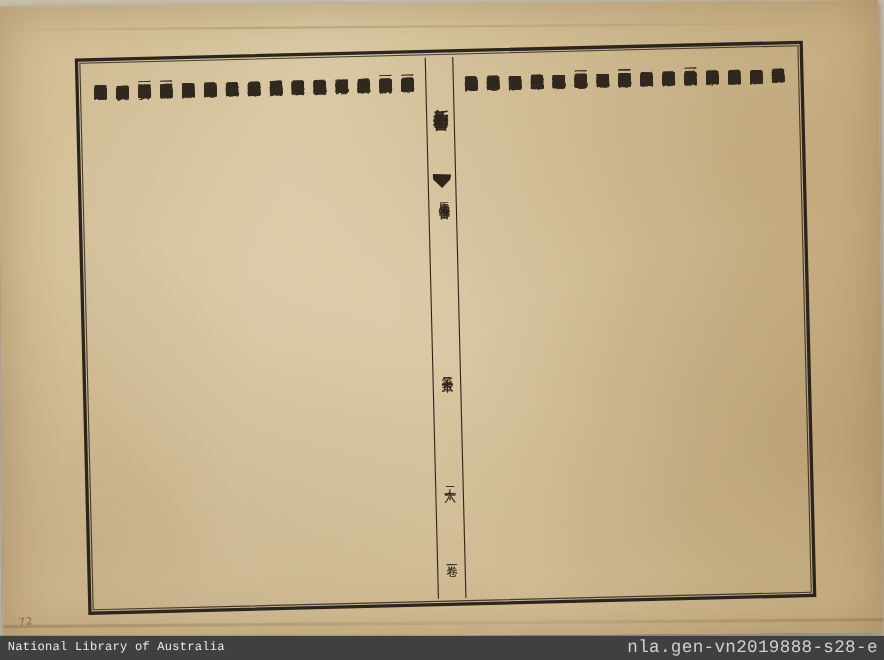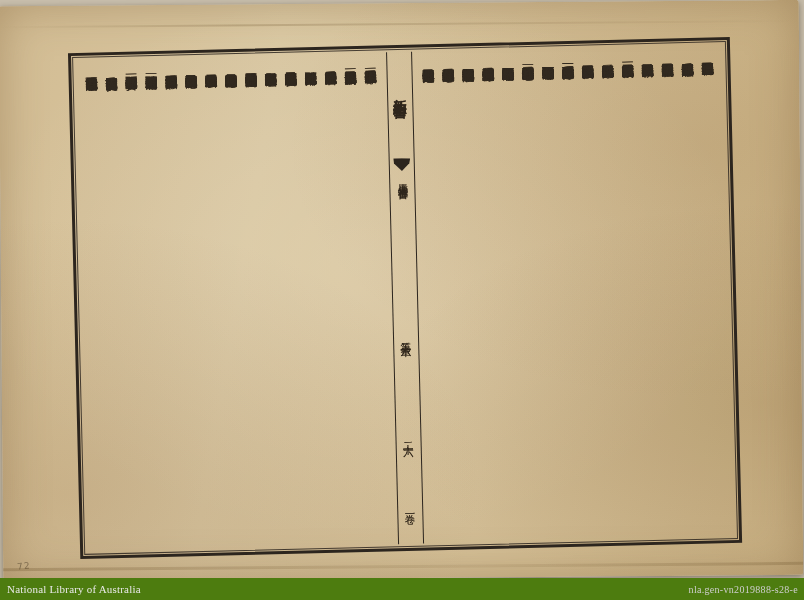--- a/index.html
+++ b/index.html
@@ -80,26 +80,26 @@
     width:17px;height:13px;background:#2c251e;
     clip-path:polygon(0 0,100% 6%,94% 42%,50% 100%,4% 40%);
   }
   .c-sub{top:124px;font-size:10px;letter-spacing:1px;}
   .c-chapter{top:282px;font-size:10.5px;letter-spacing:1px;}
   .c-folio{top:382px;font-size:10.5px;letter-spacing:2px;}
   .c-volume{top:454px;font-size:10.5px;letter-spacing:2px;}
   
   .archive-bar{
     position:absolute;left:0;bottom:0;width:804px;height:22px;
-    background:#4d7c0f;z-index:5;
+    background:#404040;z-index:5;
     display:flex;align-items:center;justify-content:space-between;
-    font-family:Liberation Serif, serif;
+    font-family:Liberation Mono, monospace;
   }
   .archive-bar .inst{color:#e9e9e9;font-size:11px;padding-left:7px;letter-spacing:.2px;}
-  .archive-bar .ident{color:#cfcfcf;font-size:10px;padding-right:6px;letter-spacing:.3px;}
+  .archive-bar .ident{color:#cfcfcf;font-size:16px;padding-right:6px;letter-spacing:.3px;}
 </style>
 </head>
 <body>
 
 <div class="paper">
   <div class="crease-top"></div>
 
   <div class="frame">
     <div class="sheet">
 

